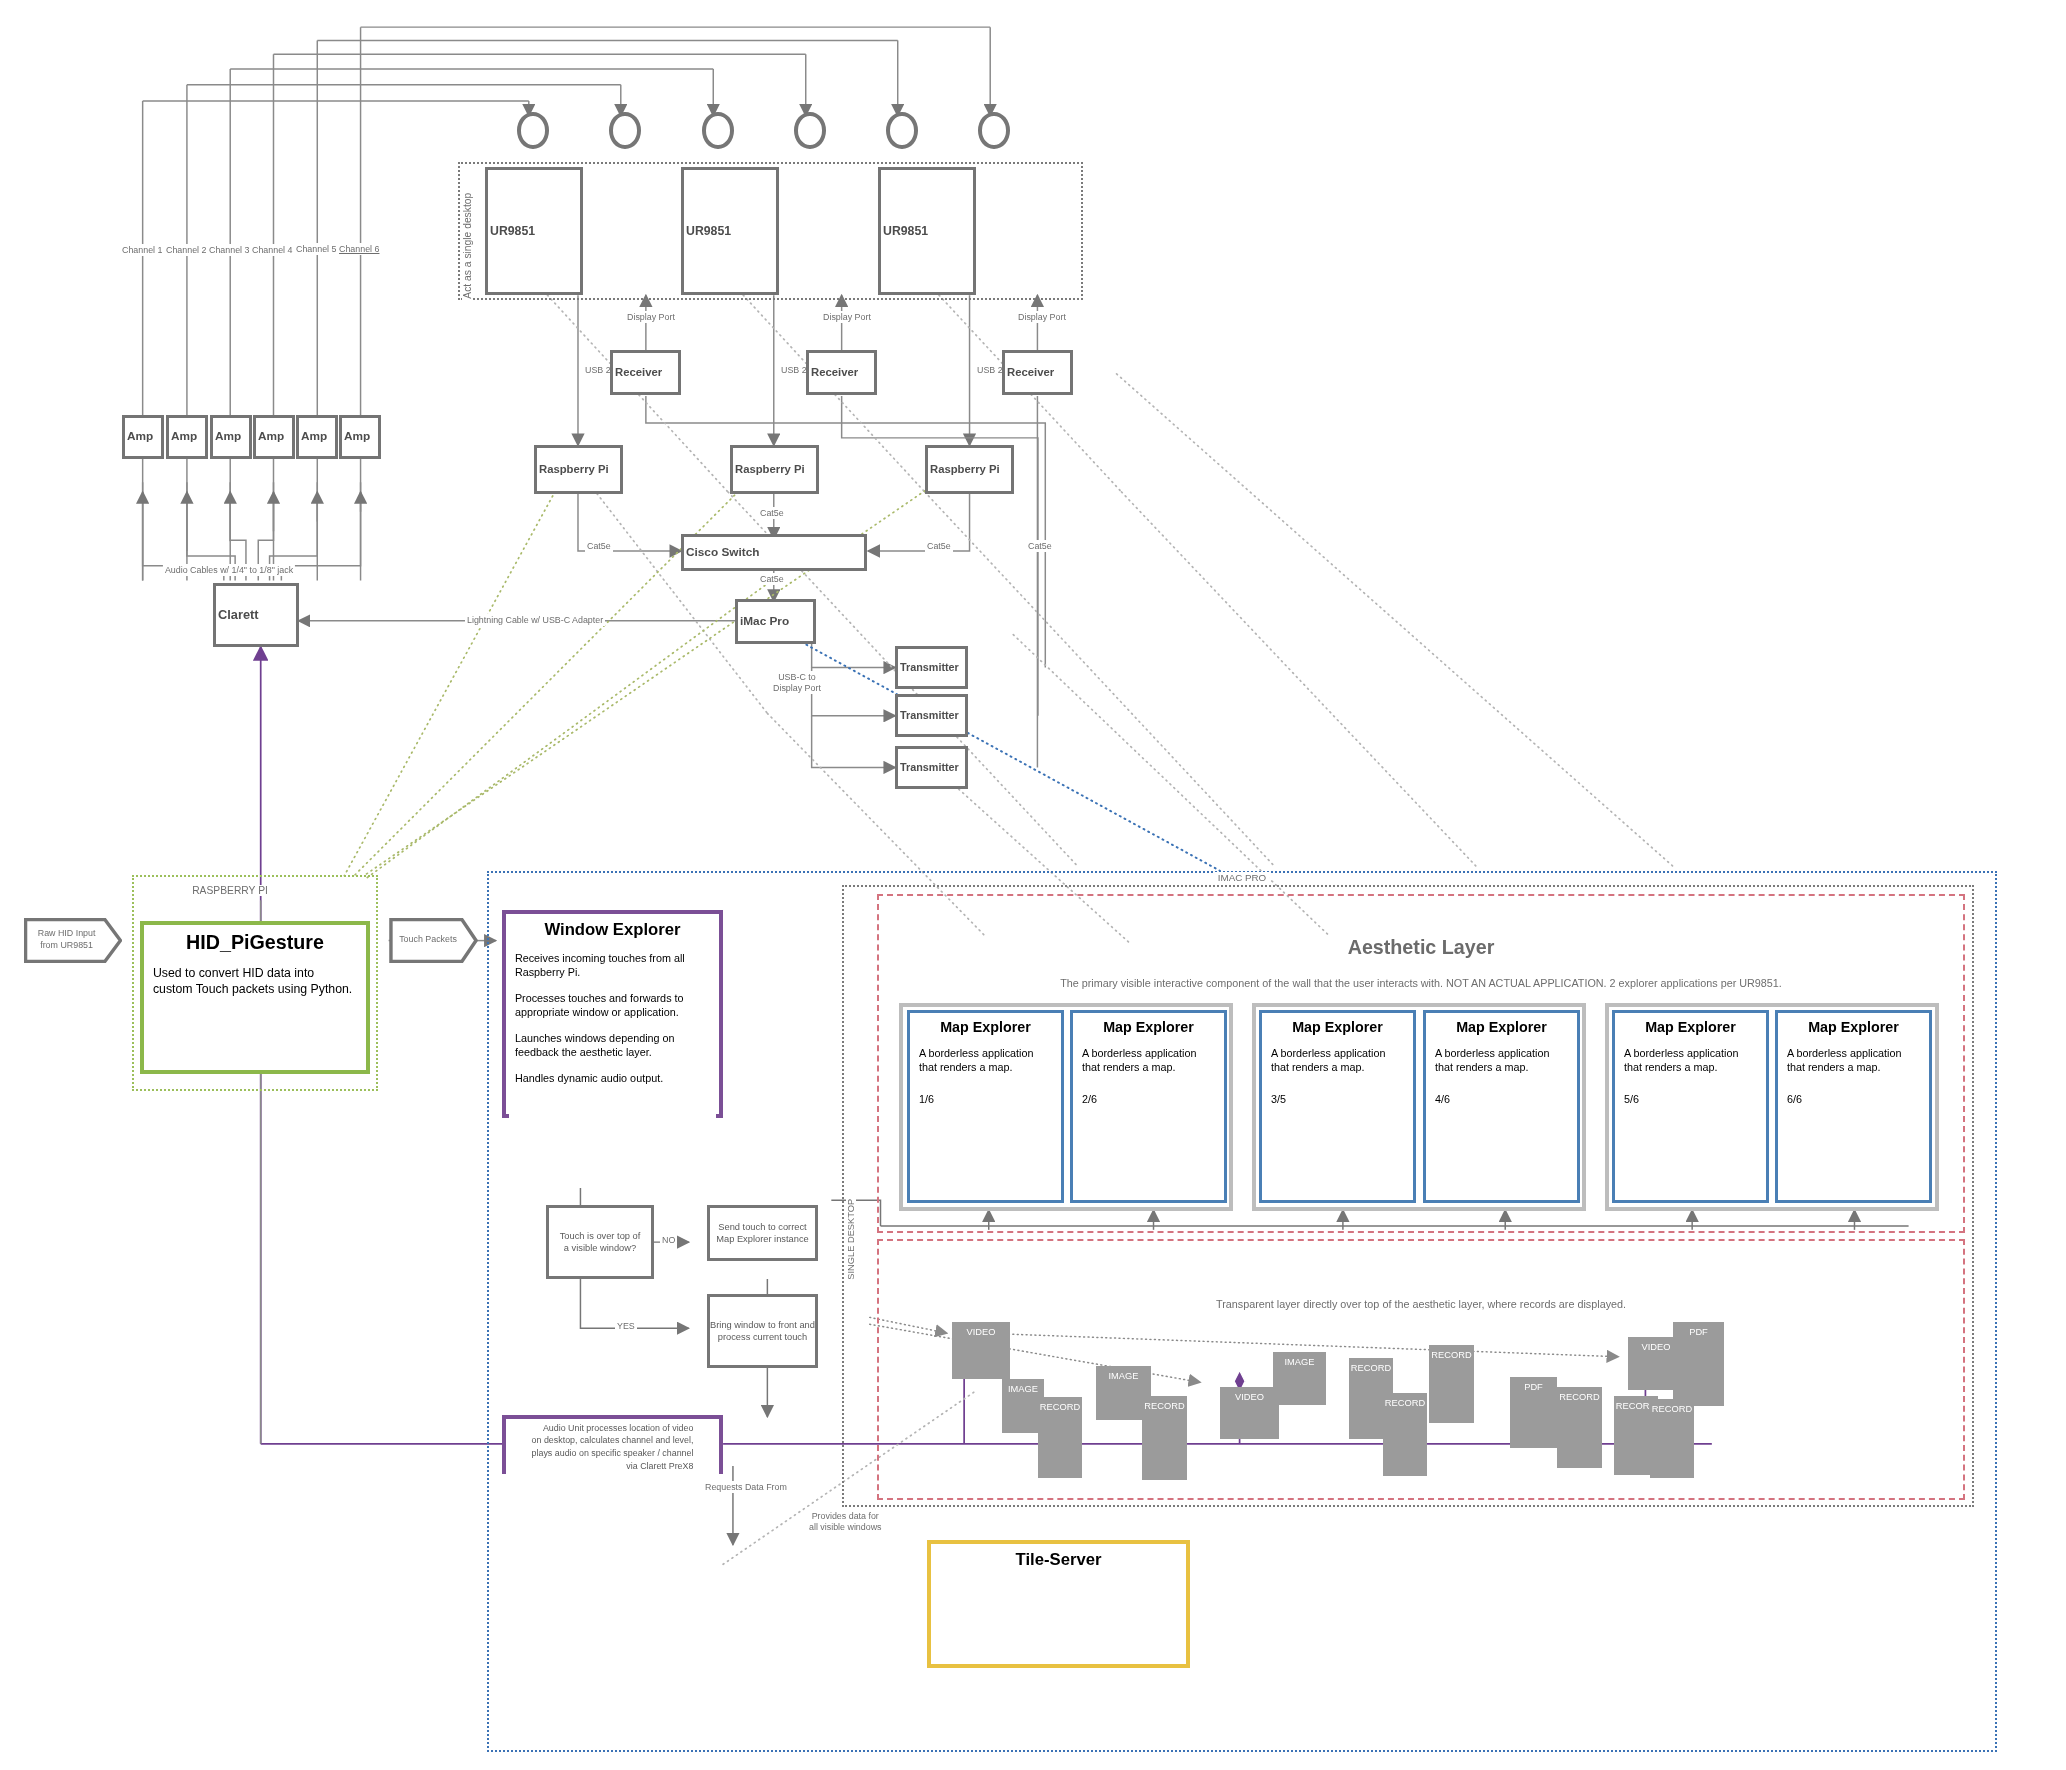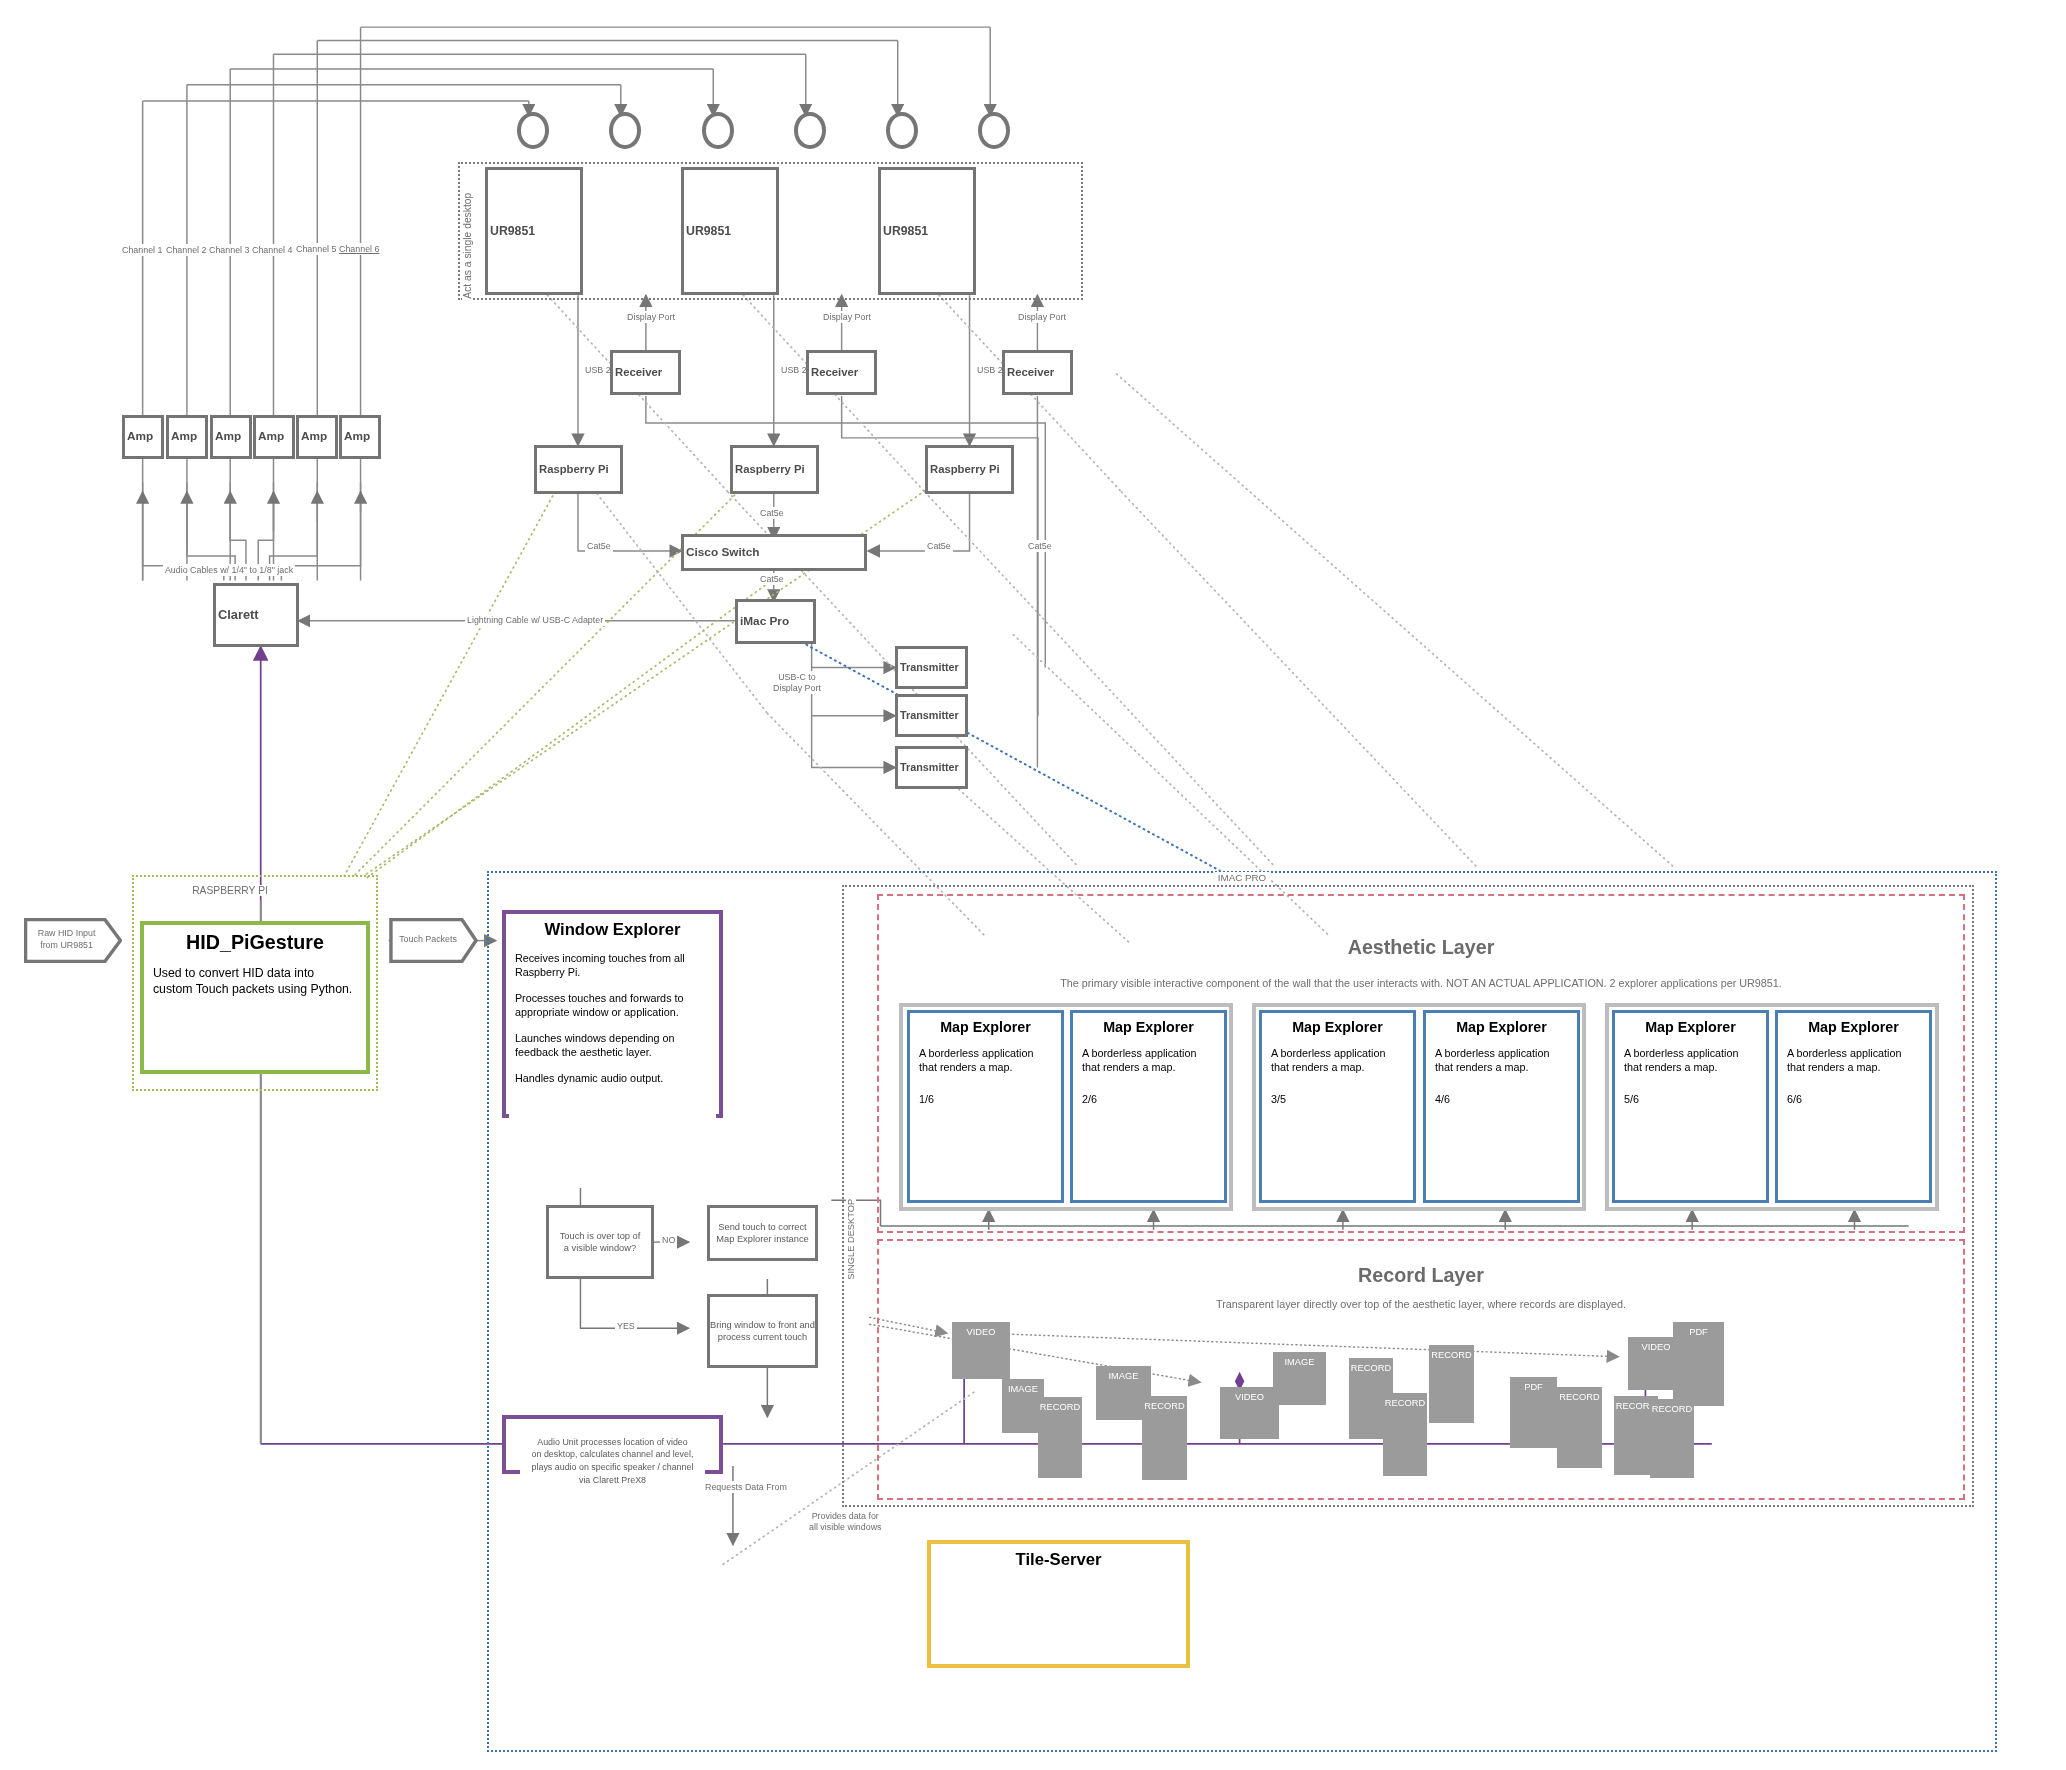--- a/index.html
+++ b/index.html
@@ -396,21 +396,20 @@
   </div>
   <div class="card blue" style="left:1775px;top:1010px;width:157px;height:193px;">
     <div class="hd" style="font-size:14.3px;">Map Explorer</div>
     <div class="bd" style="font-size:10.8px;height:139px;">
       <div>A borderless application that renders a map.</div>
       <div style="margin-top:16.7px;">6/6</div>
     </div>
   </div>
 
   <div class="frame-dash-red" style="left:877px;top:1239px;width:1088px;height:261px;"></div>
-  <div class="layer-title" style="left:877px;top:1264px;width:1088px;">Record Layer</div>
   <div class="layer-sub" style="left:877px;top:1298px;width:1088px;">Transparent layer directly over top of the aesthetic layer, where records are displayed.</div>
   <div id="record-tiles">
       <div class="rec" style="left: 952px; top: 1322px; width: 58px; height: 52px;">
         <span>VIDEO</span>
       </div>
       <div class="rec" style="left: 1002px; top: 1379px; width: 42px; height: 49px;">
         <span>IMAGE</span>
       </div>
       <div class="rec" style="left: 1038px; top: 1397px; width: 44px; height: 76px;">
         <span>RECORD</span>
@@ -476,21 +475,21 @@
   <div class="proc" style="left:707px;top:1205px;width:111px;height:56px;font-size:9.3px;">
     <span style="white-space:pre">Send touch to correct
 Map Explorer instance</span>
   </div>
   <div class="proc" style="left:707px;top:1294px;width:111px;height:74px;font-size:9.3px;">
     <span style="white-space:pre">Bring window to front and
 process current touch</span>
   </div>
 
   <div class="card purple" style="left:502px;top:1415px;width:221px;height:59px;">
-    <div class="bd" style="margin:14px;font-size:8.9px;text-align:center;color:#5a5a5a;line-height:1.45;white-space:pre;height:47px;display:flex;align-items:center;justify-content:center;">Audio Unit processes location of video
+    <div class="bd" style="margin:0;font-size:8.9px;text-align:right;color:#5a5a5a;line-height:1.45;white-space:pre;height:47px;display:flex;align-items:center;justify-content:center;">Audio Unit processes location of video
 on desktop, calculates channel and level,
 plays audio on specific speaker / channel
 via Clarett PreX8</div>
   </div>
 
   <div class="elabel" style="left:703px;top:1481px;">Requests Data From</div>
   <div class="elabel" style="left:807px;top:1510px;white-space:pre"><span>Provides data for
 all visible windows</span></div>
 
 

